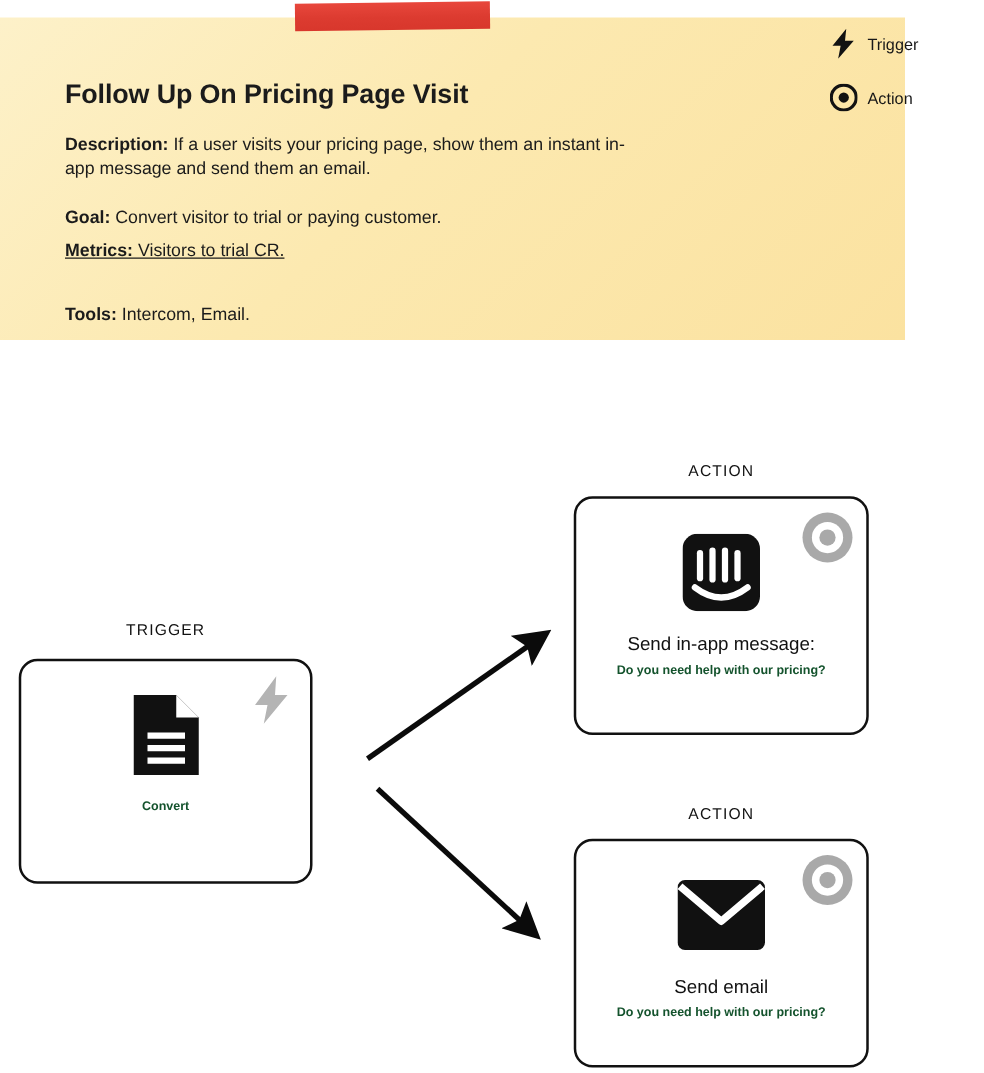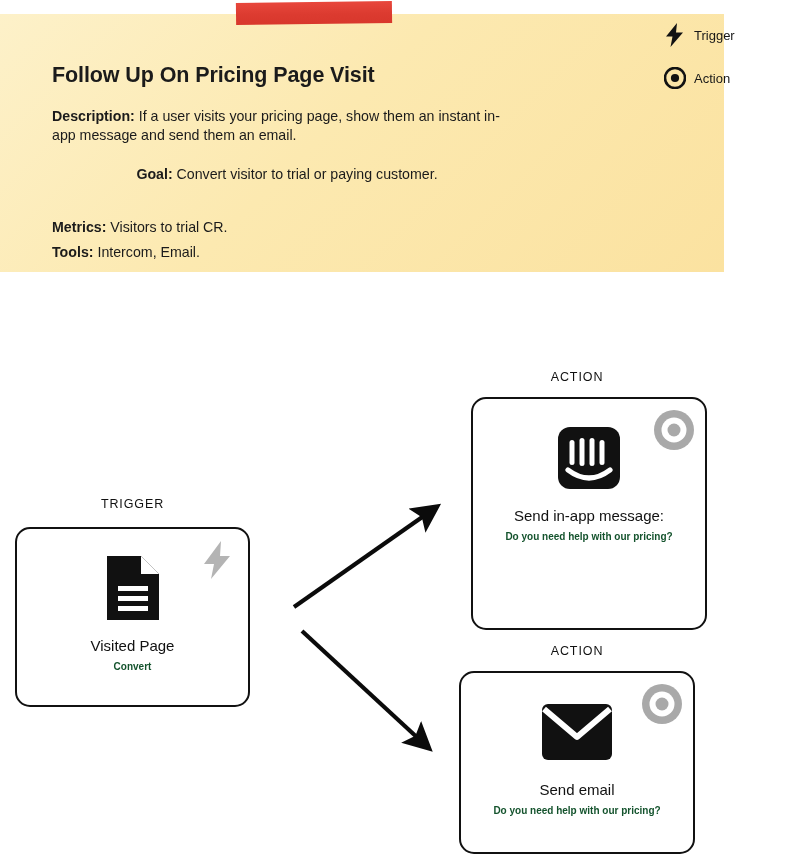--- a/index.html
+++ b/index.html
@@ -47,22 +47,22 @@
   .note-line {
     position: absolute;
     left: 52px;
     font-size: 14.2px;
     line-height: 19px;
     color: #1b1b1b;
     width: 470px;
   }
   .note-line b { font-weight: bold; }
   #note-desc  { top: 93px; }
-  #note-goal  { top: 151px; text-align: center; }
-  #note-metrics { top: 204px; }
+  #note-goal  { top: 151px; }
+  #note-metrics { top: 178px; text-decoration: underline; }
   #note-tools { top: 229px; }
 
   
   #legend {
     position: absolute;
     left: 662px;
     top: 18px;
     width: 120px;
   }
   .legend-row {
@@ -129,21 +129,21 @@
     right: 9px;
     top: 9px;
     width: 44px;
     height: 44px;
   }
 
   
   #node-trigger { left: 15px; top: 527px; width: 235px; height: 180px; }
   #cap-trigger  { left: 15px; top: 497px; width: 235px; }
 
-  #node-action-1 { left: 471px; top: 397px; width: 236px; height: 233px; }
+  #node-action-1 { left: 459px; top: 397px; width: 236px; height: 191px; }
   #cap-action-1  { left: 459px; top: 370px; width: 236px; }
 
   #node-action-2 { left: 459px; top: 671px; width: 236px; height: 183px; padding-left: 36px; }
   #cap-action-2  { left: 459px; top: 644px; width: 236px; }
 
   
   #arrows {
     position: absolute;
     left: 0; top: 0;
     width: 787px; height: 858px;
@@ -219,21 +219,20 @@
     <div class="node-icon">
       <svg width="60" height="72" viewBox="0 0 60 72" aria-hidden="true">
         <path d="M4 4 h34 l18 18 v46 a0 0 0 0 1 0 0 h-52 a0 0 0 0 1 0 0 z" fill="#111111"></path>
         <path d="M38 4 v18 h18 z" fill="#ffffff"></path>
         <rect x="15" y="34" width="30" height="5" fill="#ffffff"></rect>
         <rect x="15" y="44" width="30" height="5" fill="#ffffff"></rect>
         <rect x="15" y="54" width="30" height="5" fill="#ffffff"></rect>
       </svg>
     </div>
     <div class="node-text">
-      <span class="t1">Visited Page</span>
       <span class="t2">Convert</span>
     </div>
   </div>
 </div>
 
 <div class="node-cap" id="cap-action-1">ACTION</div>
 <div class="node" id="node-action-1">
   <div class="corner-badge">
     <svg width="44" height="44" viewBox="0 0 44 44" aria-hidden="true">
       <circle cx="22" cy="22" r="20" fill="#a9a9a9"></circle>

